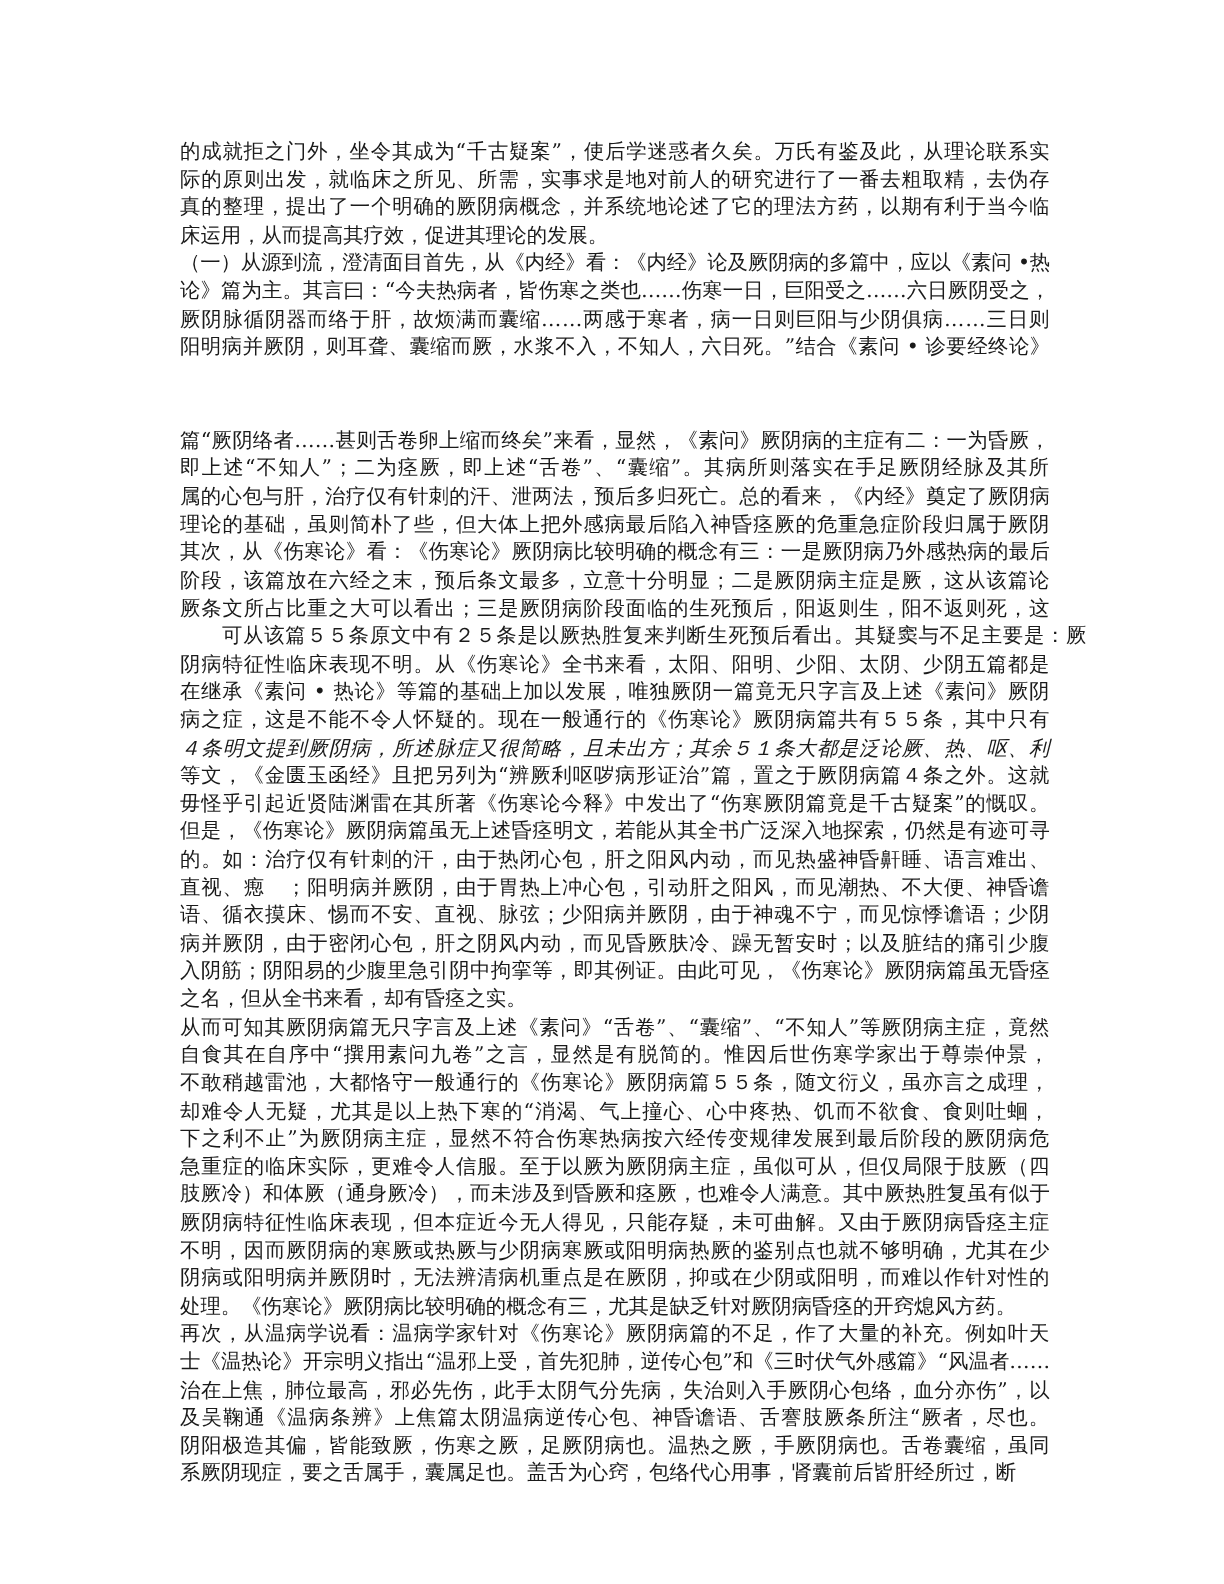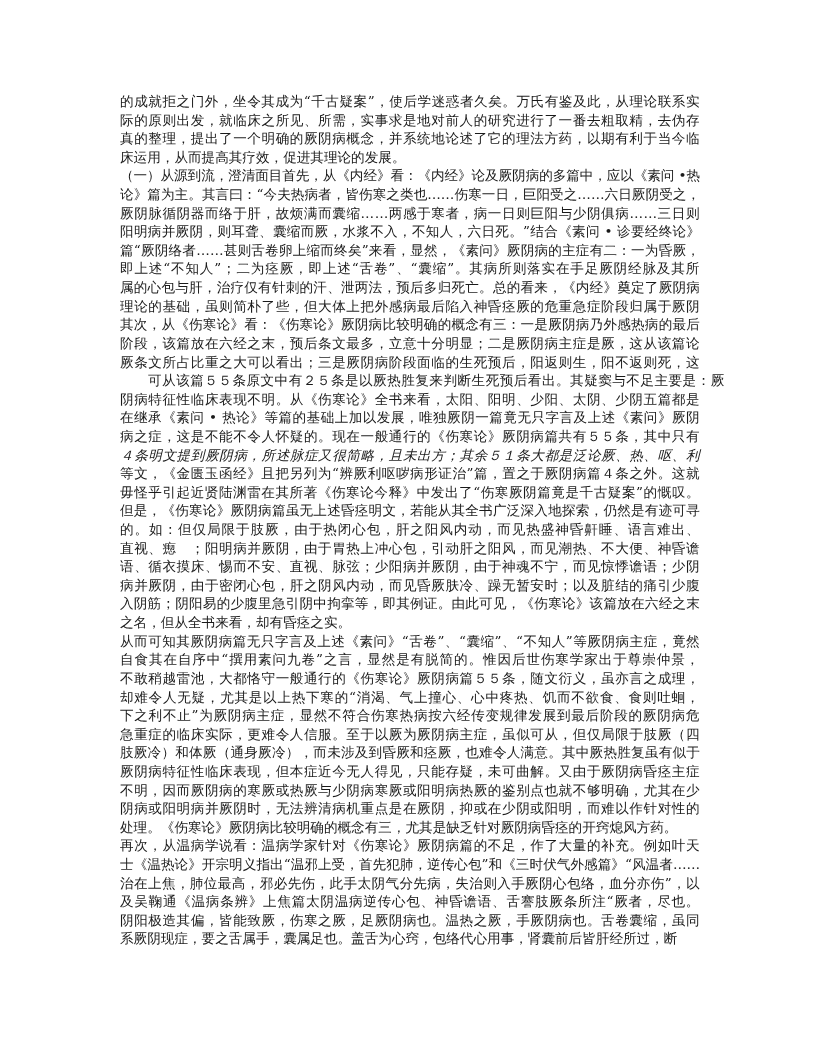--- a/index.html
+++ b/index.html
@@ -33,42 +33,42 @@
       <span class="line" style="display: block; letter-spacing: 0.439024px;">的成就拒之门外，坐令其成为“千古疑案”，使后学迷惑者久矣。万氏有鉴及此，从理论联系实</span>
       <span class="line" style="display: block; letter-spacing: 0.475px;">际的原则出发，就临床之所见、所需，实事求是地对前人的研究进行了一番去粗取精，去伪存</span>
       <span class="line" style="display: block; letter-spacing: 0.475px;">真的整理，提出了一个明确的厥阴病概念，并系统地论述了它的理法方药，以期有利于当今临</span>
       <span class="line last" style="display: block;">床运用，从而提高其疗效，促进其理论的发展。</span>
     </div>
     <div class="para">
       <span class="line" style="display: block; letter-spacing: -0.162791px;">（一）从源到流，澄清面目首先，从《内经》看：《内经》论及厥阴病的多篇中，应以《素问 •热</span>
       <span class="line" style="display: block; letter-spacing: -0.047619px;">论》篇为主。其言曰：“今夫热病者，皆伤寒之类也……伤寒一日，巨阳受之……六日厥阴受之，</span>
       <span class="line" style="display: block; letter-spacing: 0.475px;">厥阴脉循阴器而络于肝，故烦满而囊缩……两感于寒者，病一日则巨阳与少阴俱病……三日则</span>
       <span class="line" style="display: block; letter-spacing: -0.113636px;">阳明病并厥阴，则耳聋、囊缩而厥，水浆不入，不知人，六日死。”结合《素问 • 诊要经终论》</span>
-      <span class="line" style="display: block; letter-spacing: 0.119048px;">篇“厥阴络者……甚则舌卷卵上缩而终矣”来看，显然，《素问》厥阴病的主症有二：一为昏厥，</span>
+      <span class="line" style="display: block; letter-spacing: 0.119048px; margin-top: 44px;">篇“厥阴络者……甚则舌卷卵上缩而终矣”来看，显然，《素问》厥阴病的主症有二：一为昏厥，</span>
       <span class="line" style="display: block; letter-spacing: 0.738095px;">即上述“不知人”；二为痉厥，即上述“舌卷”、“囊缩”。其病所则落实在手足厥阴经脉及其所</span>
       <span class="line" style="display: block; letter-spacing: 0.121951px;">属的心包与肝，治疗仅有针刺的汗、泄两法，预后多归死亡。总的看来，《内经》奠定了厥阴病</span>
       <span class="line" style="display: block; letter-spacing: 0.475px;">理论的基础，虽则简朴了些，但大体上把外感病最后陷入神昏痉厥的危重急症阶段归属于厥阴</span>
     </div>
     <div class="para">
       <span class="line" style="display: block; letter-spacing: 0.121951px;">其次，从《伤寒论》看：《伤寒论》厥阴病比较明确的概念有三：一是厥阴病乃外感热病的最后</span>
       <span class="line" style="display: block; letter-spacing: 0.475px;">阶段，该篇放在六经之末，预后条文最多，立意十分明显；二是厥阴病主症是厥，这从该篇论</span>
       <span class="line" style="display: block; letter-spacing: 0.475px;">厥条文所占比重之大可以看出；三是厥阴病阶段面临的生死预后，阳返则生，阳不返则死，这</span>
       <span class="line" style="display: block; letter-spacing: 0.475px; margin-left: 28px;">可从该篇５５条原文中有２５条是以厥热胜复来判断生死预后看出。其疑窦与不足主要是：厥</span>
       <span class="line" style="display: block; letter-spacing: 0.475px;">阴病特征性临床表现不明。从《伤寒论》全书来看，太阳、阳明、少阳、太阴、少阴五篇都是</span>
       <span class="line" style="display: block; letter-spacing: 0.380952px;">在继承《素问 • 热论》等篇的基础上加以发展，唯独厥阴一篇竟无只字言及上述《素问》厥阴</span>
       <span class="line" style="display: block; letter-spacing: 0.475px;">病之症，这是不能不令人怀疑的。现在一般通行的《伤寒论》厥阴病篇共有５５条，其中只有</span>
       <span class="line" style="display: block; letter-spacing: 0.475px; font-style: italic;">４条明文提到厥阴病，所述脉症又很简略，且未出方；其余５１条大都是泛论厥、热、呕、利</span>
       <span class="line" style="display: block; letter-spacing: 0.439024px;">等文，《金匮玉函经》且把另列为“辨厥利呕哕病形证治”篇，置之于厥阴病篇４条之外。这就</span>
       <span class="line" style="display: block; letter-spacing: 0.439024px;">毋怪乎引起近贤陆渊雷在其所著《伤寒论今释》中发出了“伤寒厥阴篇竟是千古疑案”的慨叹。</span>
       <span class="line" style="display: block; letter-spacing: 0.121951px;">但是，《伤寒论》厥阴病篇虽无上述昏痉明文，若能从其全书广泛深入地探索，仍然是有迹可寻</span>
-      <span class="line" style="display: block; letter-spacing: 0.475px;">的。如：但仅局限于肢厥，由于热闭心包，肝之阳风内动，而见热盛神昏鼾睡、语言难出、</span>
+      <span class="line" style="display: block; letter-spacing: 0.475px;">的。如：治疗仅有针刺的汗，由于热闭心包，肝之阳风内动，而见热盛神昏鼾睡、语言难出、</span>
       <span class="line" style="display: block; letter-spacing: 0.475px;">直视、瘛　；阳明病并厥阴，由于胃热上冲心包，引动肝之阳风，而见潮热、不大便、神昏谵</span>
       <span class="line" style="display: block; letter-spacing: 0.475px;">语、循衣摸床、惕而不安、直视、脉弦；少阳病并厥阴，由于神魂不宁，而见惊悸谵语；少阴</span>
       <span class="line" style="display: block; letter-spacing: 0.475px;">病并厥阴，由于密闭心包，肝之阴风内动，而见昏厥肤冷、躁无暂安时；以及脏结的痛引少腹</span>
-      <span class="line" style="display: block; letter-spacing: 0.121951px;">入阴筋；阴阳易的少腹里急引阴中拘挛等，即其例证。由此可见，《伤寒论》该篇放在六经之末</span>
+      <span class="line" style="display: block; letter-spacing: 0.121951px;">入阴筋；阴阳易的少腹里急引阴中拘挛等，即其例证。由此可见，《伤寒论》厥阴病篇虽无昏痉</span>
       <span class="line last" style="display: block;">之名，但从全书来看，却有昏痉之实。</span>
     </div>
     <div class="para">
       <span class="line" style="display: block; letter-spacing: 0.418605px;">从而可知其厥阴病篇无只字言及上述《素问》“舌卷”、“囊缩”、“不知人”等厥阴病主症，竟然</span>
       <span class="line" style="display: block; letter-spacing: 0.8px;">自食其在自序中“撰用素问九卷”之言，显然是有脱简的。惟因后世伤寒学家出于尊崇仲景，</span>
       <span class="line" style="display: block; letter-spacing: 0.475px;">不敢稍越雷池，大都恪守一般通行的《伤寒论》厥阴病篇５５条，随文衍义，虽亦言之成理，</span>
       <span class="line" style="display: block; letter-spacing: 0.625px;">却难令人无疑，尤其是以上热下寒的“消渴、气上撞心、心中疼热、饥而不欲食、食则吐蛔，</span>
       <span class="line" style="display: block; letter-spacing: 0.625px;">下之利不止”为厥阴病主症，显然不符合伤寒热病按六经传变规律发展到最后阶段的厥阴病危</span>
       <span class="line" style="display: block; letter-spacing: 0.475px;">急重症的临床实际，更难令人信服。至于以厥为厥阴病主症，虽似可从，但仅局限于肢厥（四</span>
       <span class="line" style="display: block; letter-spacing: 0.121951px;">肢厥冷）和体厥（通身厥冷），而未涉及到昏厥和痉厥，也难令人满意。其中厥热胜复虽有似于</span>

